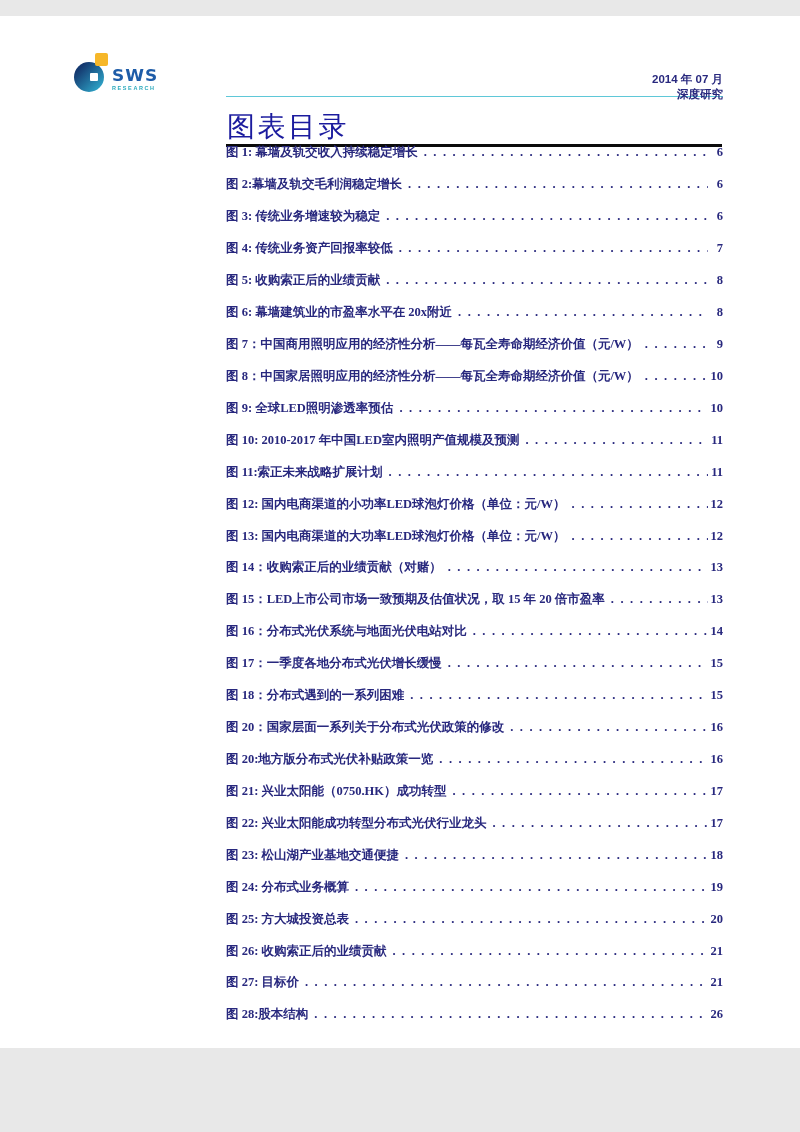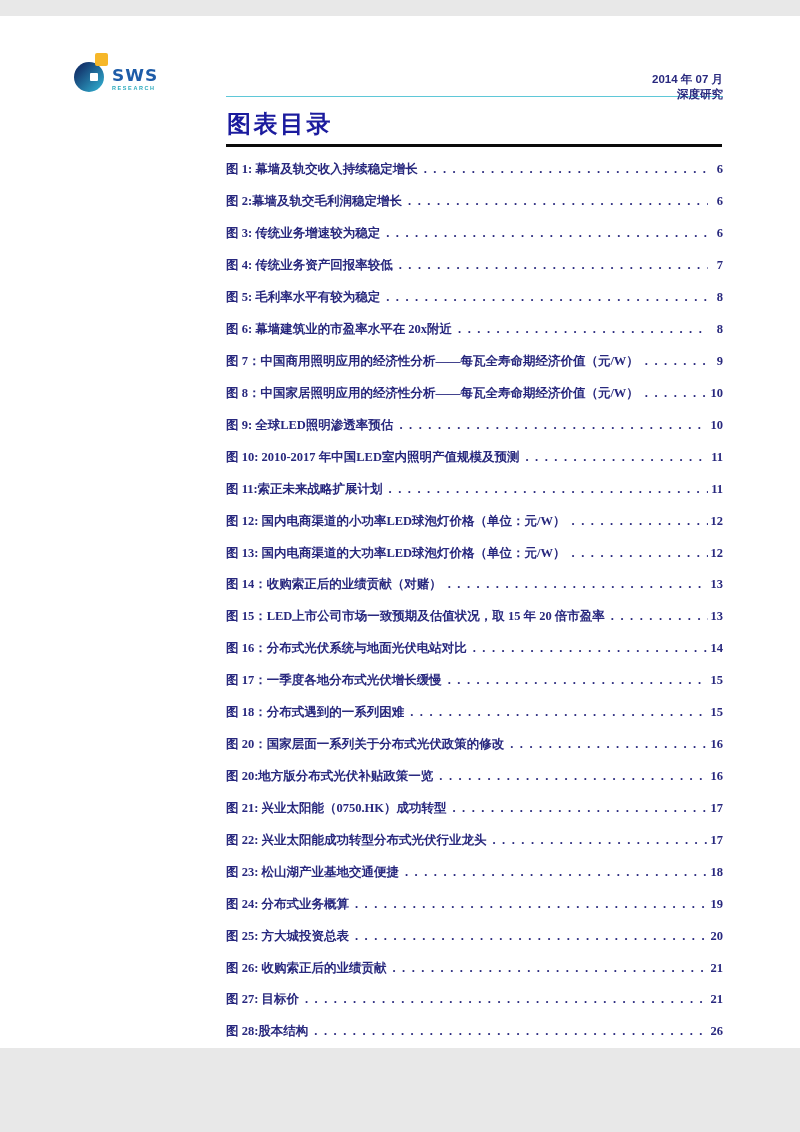--- a/index.html
+++ b/index.html
@@ -47,30 +47,30 @@
   .header-meta{
     position:absolute;left:226px;top:56px;width:497px;height:25px;
     display:flex;justify-content:space-between;align-items:flex-end;
     font-size:11.5px;font-weight:bold;color:var(--navy);
     border-bottom:1.5px solid var(--teal-rule);padding-bottom:5px;box-sizing:border-box;flex-direction:column;
   }
 
   
   .page-title{
     position:absolute;left:227px;top:92px;margin:0;
-    font-size:24px;font-weight:bold;letter-spacing:2.5px;color:var(--title-blue);
+    font-size:28px;font-weight:normal;letter-spacing:2.5px;color:var(--title-blue);
   }
   .title-rule{
     position:absolute;left:226px;top:128px;width:496px;height:2.6px;
     background:var(--black-rule);
   }
 
   
   .toc{
-    position:absolute;left:226px;top:138px;width:497px;
+    position:absolute;left:226px;top:121px;width:497px;
     font-family:"Liberation Serif","DejaVu Serif",serif;
     font-size:12.5px;font-weight:bold;color:var(--navy);
   }
   .toc-row{
     height:31.93px;display:flex;align-items:center;box-sizing:border-box;
   }
   .toc-label{white-space:nowrap;flex:0 0 auto;}
   .toc-dots{
     flex:1 1 auto;min-width:10px;overflow:hidden;white-space:nowrap;
     letter-spacing:6.5px;margin:0 1px 0 6px;
@@ -132,21 +132,21 @@
     <span class="toc-page">6</span>
   </div>
 
   <div class="toc-row">
     <span class="toc-label">图 4: 传统业务资产回报率较低</span>
     <span class="toc-dots">..........................................................................................</span>
     <span class="toc-page">7</span>
   </div>
 
   <div class="toc-row">
-    <span class="toc-label">图 5: 毛利率水平有较为稳定</span>
+    <span class="toc-label">图 5: 收购索正后的业绩贡献</span>
     <span class="toc-dots">..........................................................................................</span>
     <span class="toc-page">8</span>
   </div>
 
   <div class="toc-row">
     <span class="toc-label">图 6: 幕墙建筑业的市盈率水平在 20x附近</span>
     <span class="toc-dots">..........................................................................................</span>
     <span class="toc-page">8</span>
   </div>
 

